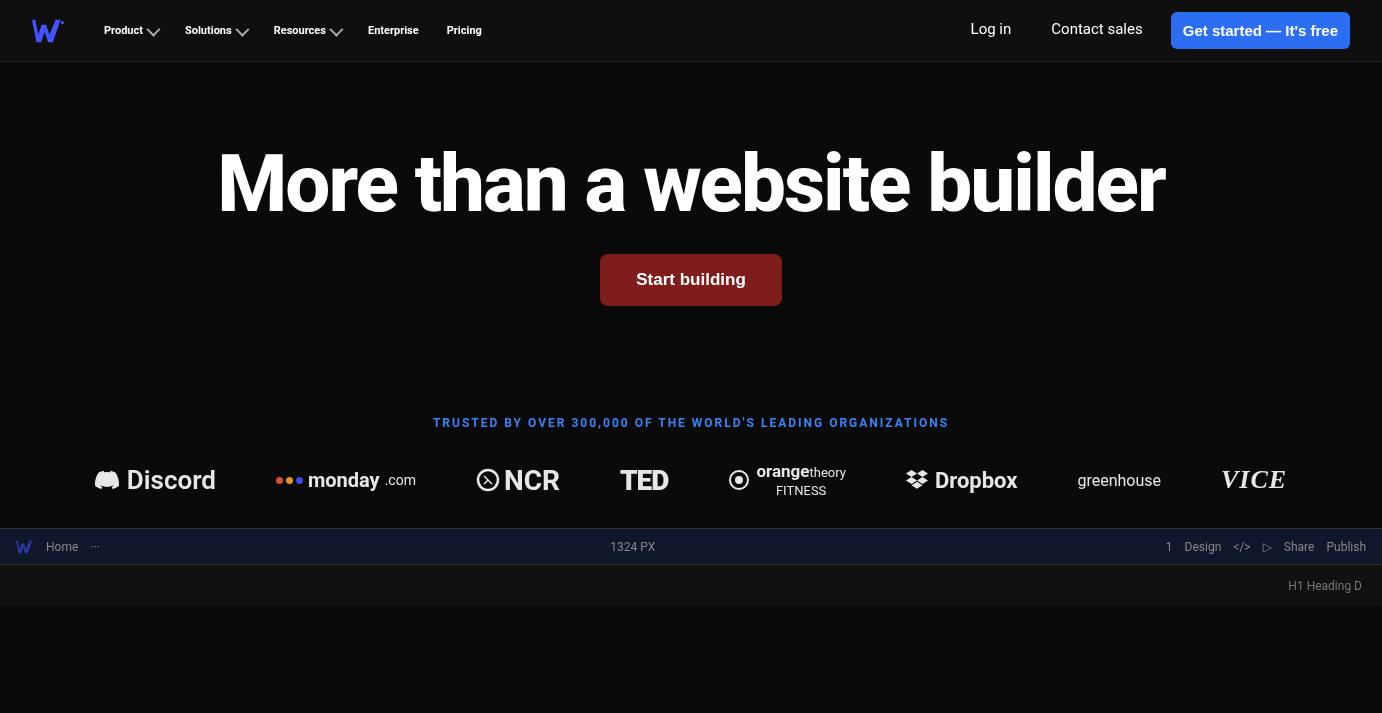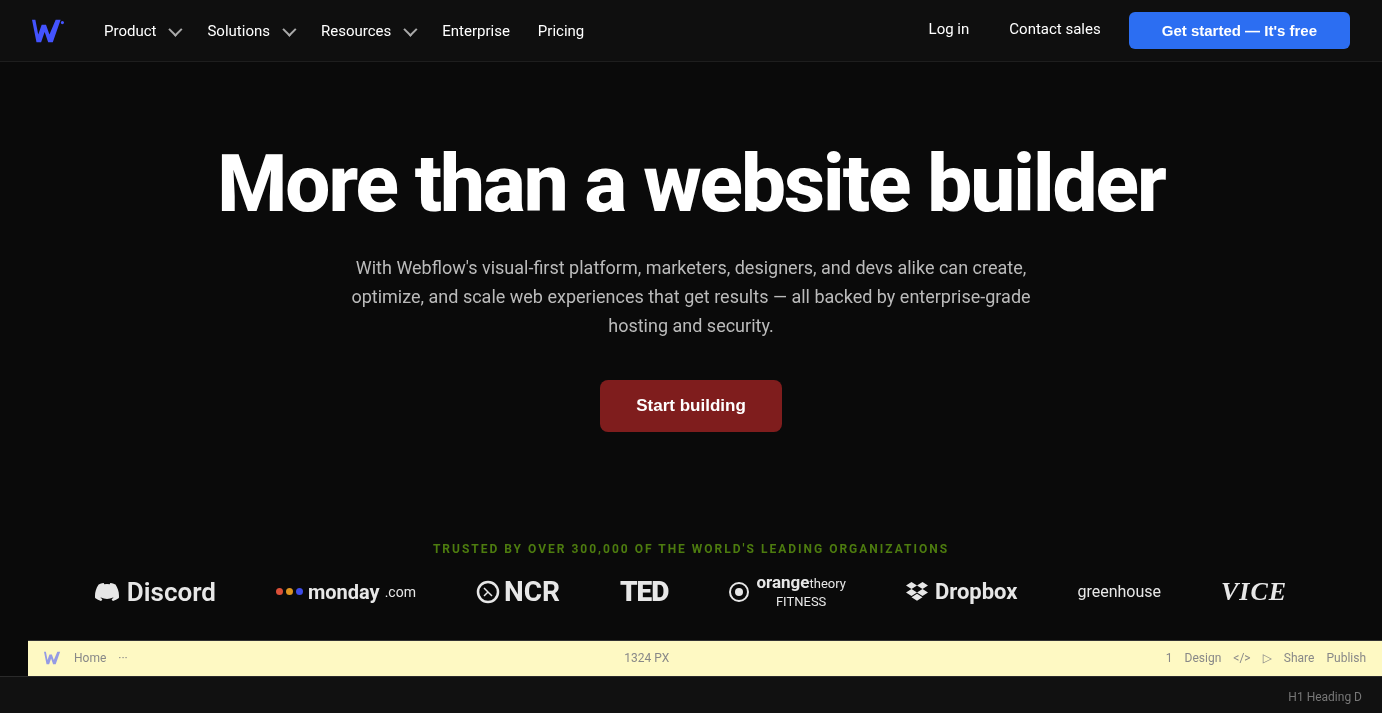--- a/index.html
+++ b/index.html
@@ -35,25 +35,25 @@
     }
     .nav-links {
       display: flex;
       align-items: center;
       gap: 4px;
       flex: 1;
     }
     .nav-item {
       display: flex;
       align-items: center;
-      gap: 13px;
+      gap: 4px;
       padding: 8px 12px;
       color: #fff;
-      font-size: 15px;
-      font-weight: 400;
+      font-size: 11px;
+      font-weight: 700;
       cursor: pointer;
       border-radius: 6px;
       white-space: nowrap;
     }
     .chevron {
       width: 10px;
       height: 10px;
       border-right: 2px solid #aaa;
       border-bottom: 2px solid #aaa;
       transform: rotate(45deg) translateY(-2px);
@@ -68,21 +68,21 @@
       color: #fff;
       font-size: 15px;
       cursor: pointer;
       padding: 8px 12px;
     }
     .nav-cta {
       background: #2c6ef2;
       color: #fff;
       font-size: 15px;
       font-weight: 600;
-      padding: 10px 33px;
+      padding: 10px 12px;
       border-radius: 6px;
       cursor: pointer;
       border: none;
       white-space: nowrap;
     }
 
     
     .hero {
       text-align: center;
       padding: 80px 40px 60px;
@@ -120,22 +120,22 @@
     
     .trusted-section {
       text-align: center;
       padding: 50px 40px 30px;
       background: #0a0a0a;
     }
     .trusted-label {
       font-size: 12px;
       font-weight: 700;
       letter-spacing: 2px;
-      color: #4d7c0f;
-      margin-bottom: 17px;
+      color: #3b82f6;
+      margin-bottom: 32px;
       text-transform: uppercase;
     }
     .logos-row {
       display: flex;
       align-items: center;
       justify-content: center;
       gap: 0;
       overflow: hidden;
     }
     .logo-item {
@@ -155,28 +155,27 @@
     .logo-monday { font-size: 20px; }
     .logo-ncr { font-size: 28px; font-weight: 700; }
     .logo-ted { font-size: 28px; font-weight: 900; letter-spacing: -1px; }
     .logo-dropbox { font-size: 22px; }
     .logo-orangetheory { font-size: 16px; font-weight: 700; }
     .logo-greenhouse { font-size: 16px; font-weight: 400; }
     .logo-vice { font-size: 26px; font-weight: 900; letter-spacing: 1px; }
 
     
     .editor-bar {
-      background: #fef9c3;
+      background: #0f172a;
       height: 36px;
       display: flex;
       align-items: center;
       padding: 0 16px;
       gap: 12px;
       border-top: 1px solid #333;
-      margin-left: 28px;
     }
     .editor-bar-item {
       font-size: 12px;
       color: #888;
       white-space: nowrap;
     }
     .editor-bar-logo {
       width: 18px;
       height: 14px;
       opacity: 0.7;
@@ -243,21 +242,20 @@
 
   <div class="nav-right">
     <span class="nav-login">Log in</span>
     <span class="nav-contact">Contact sales</span>
     <button class="nav-cta">Get started — It's free</button>
   </div>
 </nav>
 
 <section class="hero">
   <h1 class="hero-title">More than a website builder</h1>
-  <p class="hero-subtitle">With Webflow's visual-first platform, marketers, designers, and devs alike can create, optimize, and scale web experiences that get results — all backed by enterprise-grade hosting and security.</p>
   <button class="hero-cta">Start building</button>
 </section>
 
 <section class="trusted-section">
   <p class="trusted-label">TRUSTED BY OVER 300,000 OF THE WORLD'S LEADING ORGANIZATIONS</p>
 
   <div class="logos-row">
 
     <div class="logo-item" style="opacity:0.4;">
       

